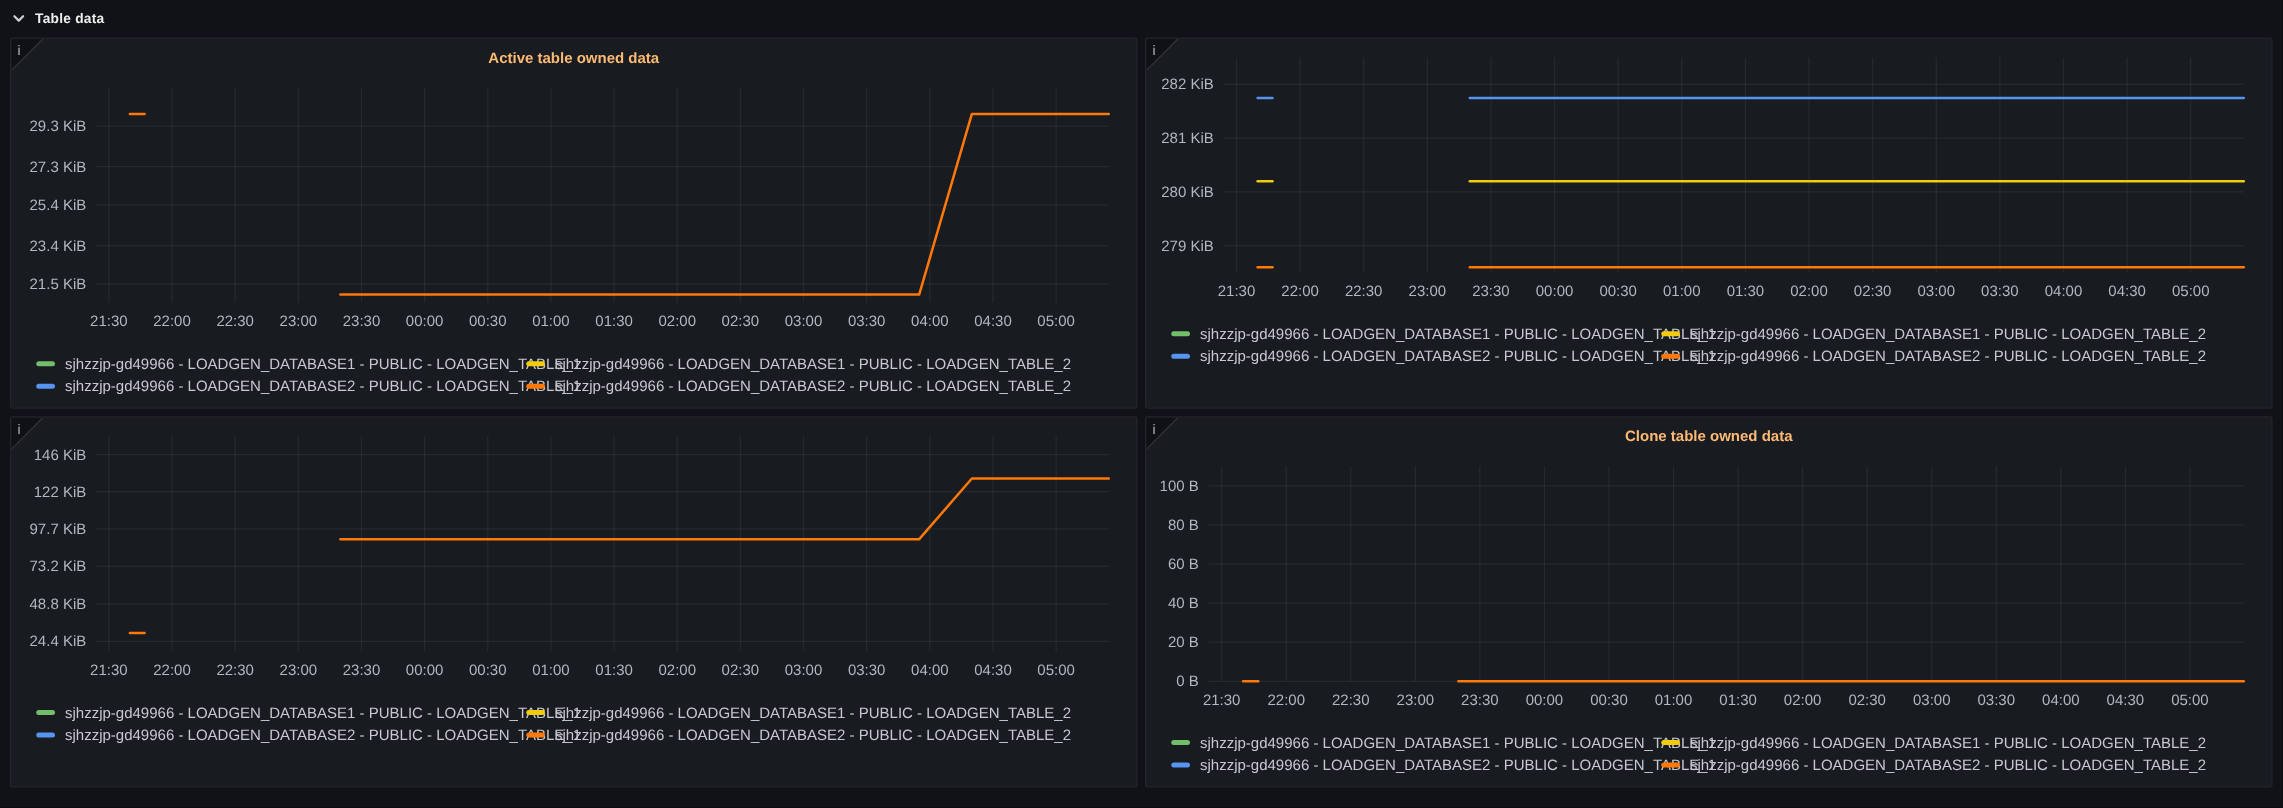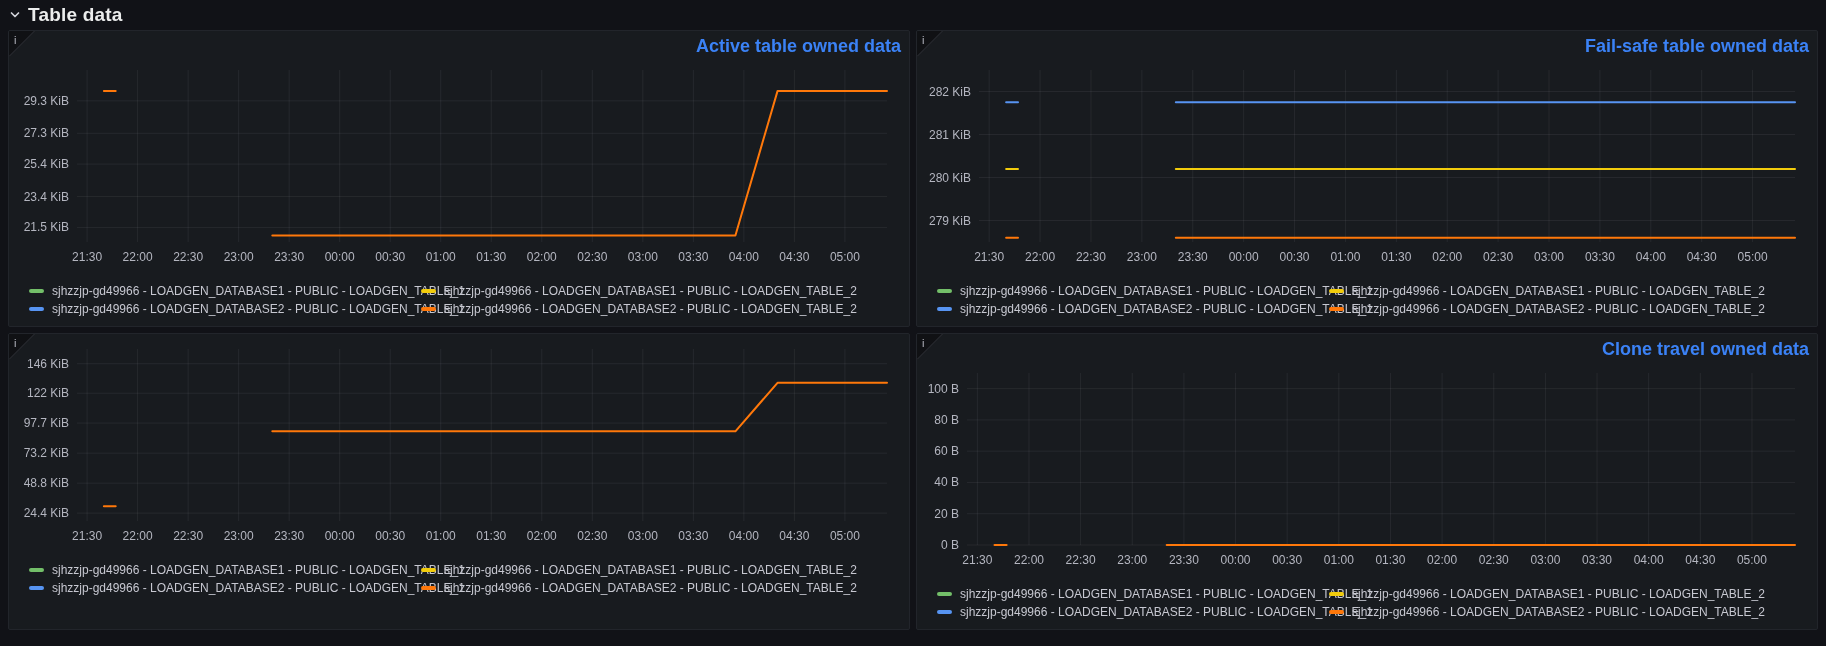--- a/index.html
+++ b/index.html
@@ -1,25 +1,25 @@
 <!DOCTYPE html>
 <html><head>
 <meta charset="utf-8">
 <style>
   html,body { margin:0; padding:0; background:#0b0c0e; }
   .page { width:1826px; height:646px; background:#111217; font-family:"Liberation Sans",sans-serif;
           color:#ccccdc; position:relative; overflow:hidden; }
   .section-header { height:30px; display:flex; align-items:center; gap:7px; padding-left:9px; cursor:pointer; }
-  .section-title { font-weight:700; font-size:19px; color:#eceded; letter-spacing:.2px; }
+  .section-title { font-weight:700; font-size:11px; color:#eceded; letter-spacing:.2px; }
   .grid { display:grid; grid-template-columns:1fr 1fr; grid-template-rows:1fr 1fr; gap:6px;
           padding:0 8px 8px 8px; height:608px; box-sizing:border-box; }
   .panel { background:#181b1f; border:1px solid #22252b; border-radius:2px; position:relative;
            padding:3px 8px 0 8px; box-sizing:border-box; overflow:hidden; }
   .corner { position:absolute; top:0; left:0; width:26px; height:26px; }
-  .panel-title { text-align:right; font-size:18px; font-weight:600; color:#3b82f6; height:24px;
+  .panel-title { text-align:center; font-size:12px; font-weight:600; color:#fdba74; height:24px;
                  line-height:24px; cursor:pointer; white-space:nowrap; }
   svg.chart { display:block; }
   svg text { font-family:"Liberation Sans",sans-serif; }
   .legend { display:grid; grid-template-columns:392px 1fr; row-gap:1px; padding-left:12px; margin-top:2px; }
   .legend-item { display:flex; align-items:center; gap:8px; height:17px; cursor:pointer; }
   .swatch { width:15px; height:4px; border-radius:2px; flex:0 0 auto; }
   .legend-label { font-size:12px; color:#c7c8d1; white-space:nowrap; }
 </style>
 </head>
 <body>
@@ -104,21 +104,20 @@
             <span class="legend-label">sjhzzjp-gd49966 - LOADGEN_DATABASE2 - PUBLIC - LOADGEN_TABLE_2</span>
           </div>
         </div>
       </div>
       <div class="panel">
         <div class="corner"><svg width="26" height="26">
             <polygon points="0,0 26,0 0,26" fill="#101114"></polygon>
             <line x1="25.5" y1="0" x2="0" y2="25.5" stroke="#31343b" stroke-width="1"></line>
             <text x="5" y="13" font-size="11" fill="#b5b7c0">i</text>
           </svg></div>
-        <div class="panel-title">Fail-safe table owned data</div>
         <svg width="884" height="222" class="chart">
           <line x1="64.17879417879418" y1="12" x2="64.17879417879418" y2="184" stroke="rgba(204,204,220,0.08)" stroke-width="1"></line>
           <text x="64.17879417879418" y="203" text-anchor="middle" font-size="12" fill="#b4b6c0">21:30</text>
           <line x1="115.07276507276508" y1="12" x2="115.07276507276508" y2="184" stroke="rgba(204,204,220,0.08)" stroke-width="1"></line>
           <text x="115.07276507276508" y="203" text-anchor="middle" font-size="12" fill="#b4b6c0">22:00</text>
           <line x1="165.96673596673597" y1="12" x2="165.96673596673597" y2="184" stroke="rgba(204,204,220,0.08)" stroke-width="1"></line>
           <text x="165.96673596673597" y="203" text-anchor="middle" font-size="12" fill="#b4b6c0">22:30</text>
           <line x1="216.86070686070687" y1="12" x2="216.86070686070687" y2="184" stroke="rgba(204,204,220,0.08)" stroke-width="1"></line>
           <text x="216.86070686070687" y="203" text-anchor="middle" font-size="12" fill="#b4b6c0">23:00</text>
           <line x1="267.7546777546778" y1="12" x2="267.7546777546778" y2="184" stroke="rgba(204,204,220,0.08)" stroke-width="1"></line>
@@ -253,21 +252,21 @@
             <span class="legend-label">sjhzzjp-gd49966 - LOADGEN_DATABASE2 - PUBLIC - LOADGEN_TABLE_2</span>
           </div>
         </div>
       </div>
       <div class="panel">
         <div class="corner"><svg width="26" height="26">
             <polygon points="0,0 26,0 0,26" fill="#101114"></polygon>
             <line x1="25.5" y1="0" x2="0" y2="25.5" stroke="#31343b" stroke-width="1"></line>
             <text x="5" y="13" font-size="11" fill="#b5b7c0">i</text>
           </svg></div>
-        <div class="panel-title">Clone travel owned data</div>
+        <div class="panel-title">Clone table owned data</div>
         <svg width="884" height="222" class="chart">
           <line x1="52.32848232848233" y1="12" x2="52.32848232848233" y2="184" stroke="rgba(204,204,220,0.08)" stroke-width="1"></line>
           <text x="52.32848232848233" y="203" text-anchor="middle" font-size="12" fill="#b4b6c0">21:30</text>
           <line x1="103.97089397089397" y1="12" x2="103.97089397089397" y2="184" stroke="rgba(204,204,220,0.08)" stroke-width="1"></line>
           <text x="103.97089397089397" y="203" text-anchor="middle" font-size="12" fill="#b4b6c0">22:00</text>
           <line x1="155.6133056133056" y1="12" x2="155.6133056133056" y2="184" stroke="rgba(204,204,220,0.08)" stroke-width="1"></line>
           <text x="155.6133056133056" y="203" text-anchor="middle" font-size="12" fill="#b4b6c0">22:30</text>
           <line x1="207.25571725571726" y1="12" x2="207.25571725571726" y2="184" stroke="rgba(204,204,220,0.08)" stroke-width="1"></line>
           <text x="207.25571725571726" y="203" text-anchor="middle" font-size="12" fill="#b4b6c0">23:00</text>
           <line x1="258.8981288981289" y1="12" x2="258.8981288981289" y2="184" stroke="rgba(204,204,220,0.08)" stroke-width="1"></line>

